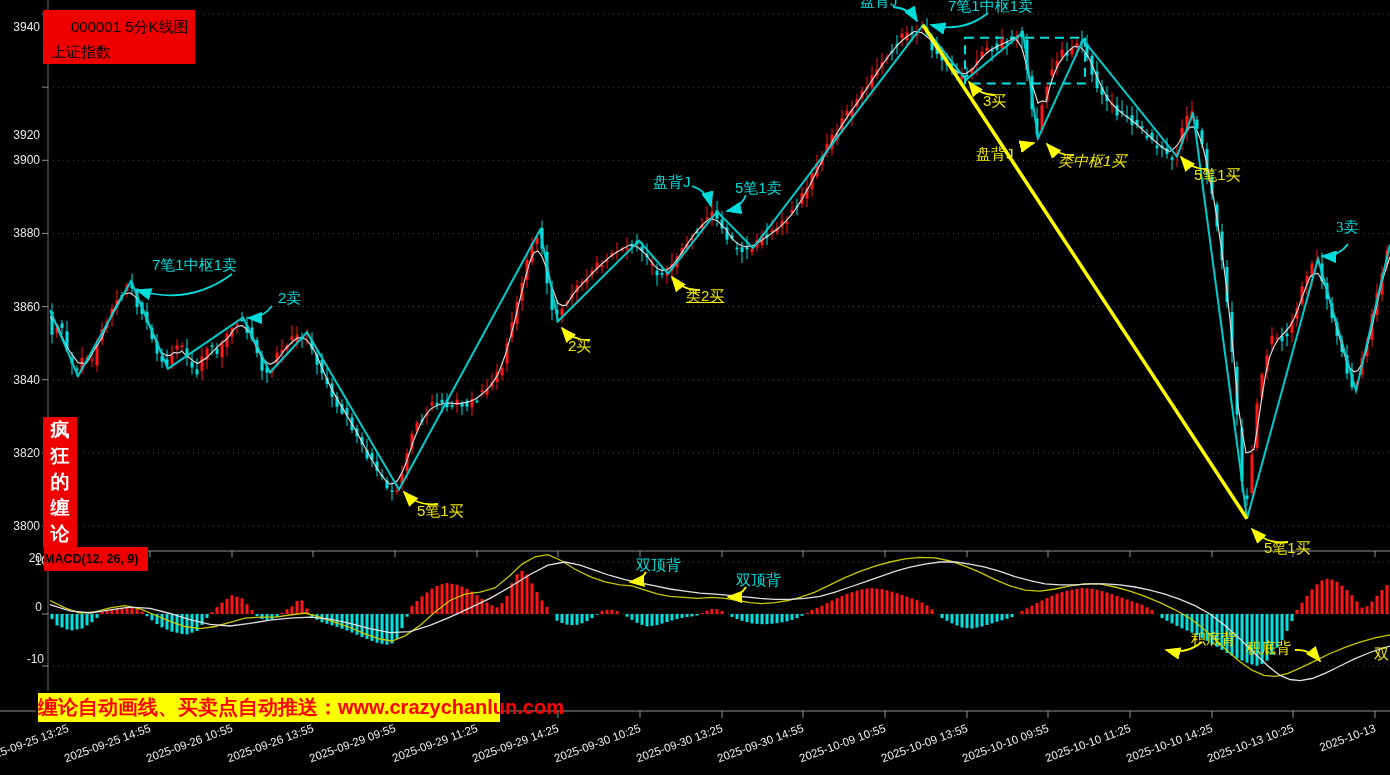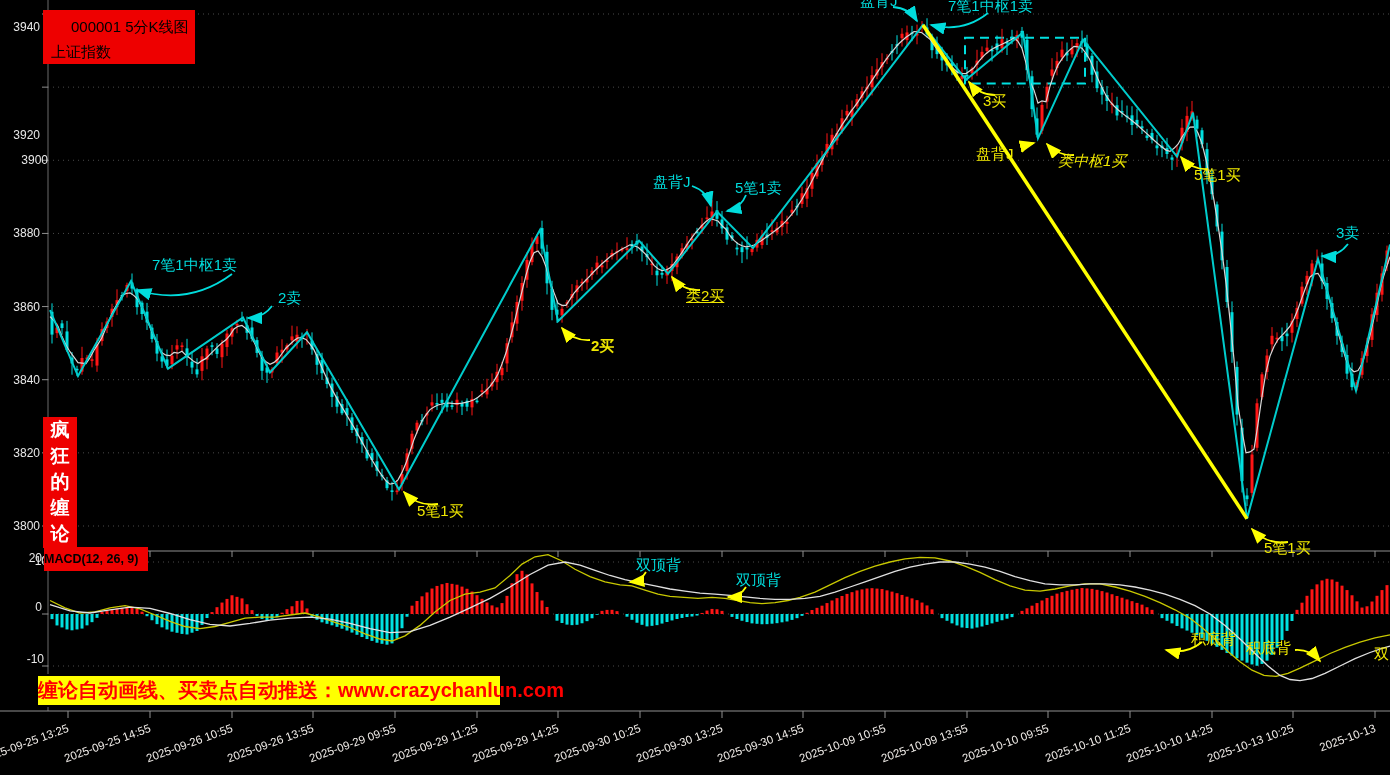--- a/index.html
+++ b/index.html
@@ -920,21 +920,21 @@
       <path d="M1288 542 Q1267 545 1252 529" fill="none" stroke="#ffff00" stroke-width="1.8" marker-end="url(#ah-y)"></path>
       <path d="M646 572 Q641 581 630 582" fill="none" stroke="#ffff00" stroke-width="1.8" marker-end="url(#ah-y)"></path>
       <path d="M746 587 Q740 597 728 597" fill="none" stroke="#ffff00" stroke-width="1.8" marker-end="url(#ah-y)"></path>
       <path d="M1202 642 Q1186 655 1166 650" fill="none" stroke="#ffff00" stroke-width="1.8" marker-end="url(#ah-y)"></path>
       <path d="M1295 650 Q1310 649 1320 661" fill="none" stroke="#ffff00" stroke-width="1.8" marker-end="url(#ah-y)"></path>
     </svg>
 
   <div class="overlay" id="overlay">
       <div class="ax-label" style="left: 4px; top: 20px;">3940</div>
       <div class="ax-label" style="left: 4px; top: 80.1429px; margin-top: 48px;">3920</div>
-      <div class="ax-label" style="left: 12px; top: 153.286px;">3900</div>
+      <div class="ax-label" style="left: 4px; top: 153.286px;">3900</div>
       <div class="ax-label" style="left: 4px; top: 226.429px;">3880</div>
       <div class="ax-label" style="left: 4px; top: 299.571px;">3860</div>
       <div class="ax-label" style="left: 4px; top: 372.714px;">3840</div>
       <div class="ax-label" style="left: 4px; top: 445.857px;">3820</div>
       <div class="ax-label" style="left: 4px; top: 519px;">3800</div>
       <div class="macd-ax" style="left: 6px; top: 551px; text-align: right;">20</div>
       <div class="macd-ax" style="left: 12px; top: 554px;">10</div>
       <div class="macd-ax" style="left: 6px; top: 600px;">0</div>
       <div class="macd-ax" style="left: 8px; top: 652px;">-10</div>
       <div class="date-label" style="left: -64px; top: 722px;">2025-09-25 13:25</div>
@@ -950,31 +950,31 @@
       <div class="date-label" style="left: 753px; top: 722px;">2025-10-09 10:55</div>
       <div class="date-label" style="left: 835px; top: 722px;">2025-10-09 13:55</div>
       <div class="date-label" style="left: 916px; top: 722px;">2025-10-10 09:55</div>
       <div class="date-label" style="left: 998px; top: 722px;">2025-10-10 11:25</div>
       <div class="date-label" style="left: 1080px; top: 722px;">2025-10-10 14:25</div>
       <div class="date-label" style="left: 1161px; top: 722px;">2025-10-13 10:25</div>
       <div class="date-label" style="left: 1243px; top: 722px;">2025-10-13</div>
       <div class="ann cyan" style="left: 152px; top: 256px;">7笔1中枢1卖</div>
       <div class="ann cyan" style="left: 258px; top: 289px; margin-left: 20px;">2卖</div>
       <div class="ann yellow" style="left: 417px; top: 502px;">5笔1买</div>
-      <div class="ann yellow" style="left: 591px; top: 337px; font-weight: bold;">2买</div>
+      <div class="ann yellow" style="left: 568px; top: 337px;">2买</div>
       <div class="ann yellow" style="left: 686px; top: 287px; text-decoration: underline;">类2买</div>
       <div class="ann cyan" style="left: 653px; top: 173px;">盘背J</div>
       <div class="ann cyan" style="left: 735px; top: 179px;">5笔1卖</div>
       <div class="ann cyan" style="left: 860px; top: -8px;">盘背J</div>
       <div class="ann cyan" style="left: 948px; top: -3px;">7笔1中枢1卖</div>
       <div class="ann yellow" style="left: 983px; top: 92px;">3买</div>
       <div class="ann yellow" style="left: 976px; top: 145px;">盘背J</div>
       <div class="ann yellow" style="left: 1058px; top: 152px; font-style: italic;">类中枢1买</div>
       <div class="ann yellow" style="left: 1194px; top: 166px;">5笔1买</div>
-      <div class="ann cyan" style="left: 1336px; top: 224px;">3卖</div>
+      <div class="ann cyan" style="left: 1336px; top: 218px; font-family: Liberation Serif, serif;">3卖</div>
       <div class="ann yellow" style="left: 1264px; top: 539px;">5笔1买</div>
       <div class="ann cyan" style="left: 636px; top: 556px;">双顶背</div>
       <div class="ann cyan" style="left: 736px; top: 571px;">双顶背</div>
       <div class="ann yellow" style="left: 1191px; top: 630px;">积底背</div>
       <div class="ann yellow" style="left: 1246px; top: 639px;">积底背</div>
       <div class="ann yellow" style="left: 1374px; top: 645px;">双</div>
     </div>
 
   <div class="infobox">
     <div class="l1">000001 5分K线图</div>
@@ -984,14 +984,14 @@
   <div class="vbox" id="vbox">
       <div>疯</div>
       <div>狂</div>
       <div>的</div>
       <div>缠</div>
       <div>论</div>
     </div>
 
   <div class="macdbox">MACD(12, 26, 9)</div>
 
-  <div class="banner" style="pointer-events:auto;">缠论自动画线、买卖点自动推送：www.crazychanlun.com</div>
+  <div class="banner" style="pointer-events:auto;margin-top:17px;">缠论自动画线、买卖点自动推送：www.crazychanlun.com</div>
 </div>
 
 </body></html>

